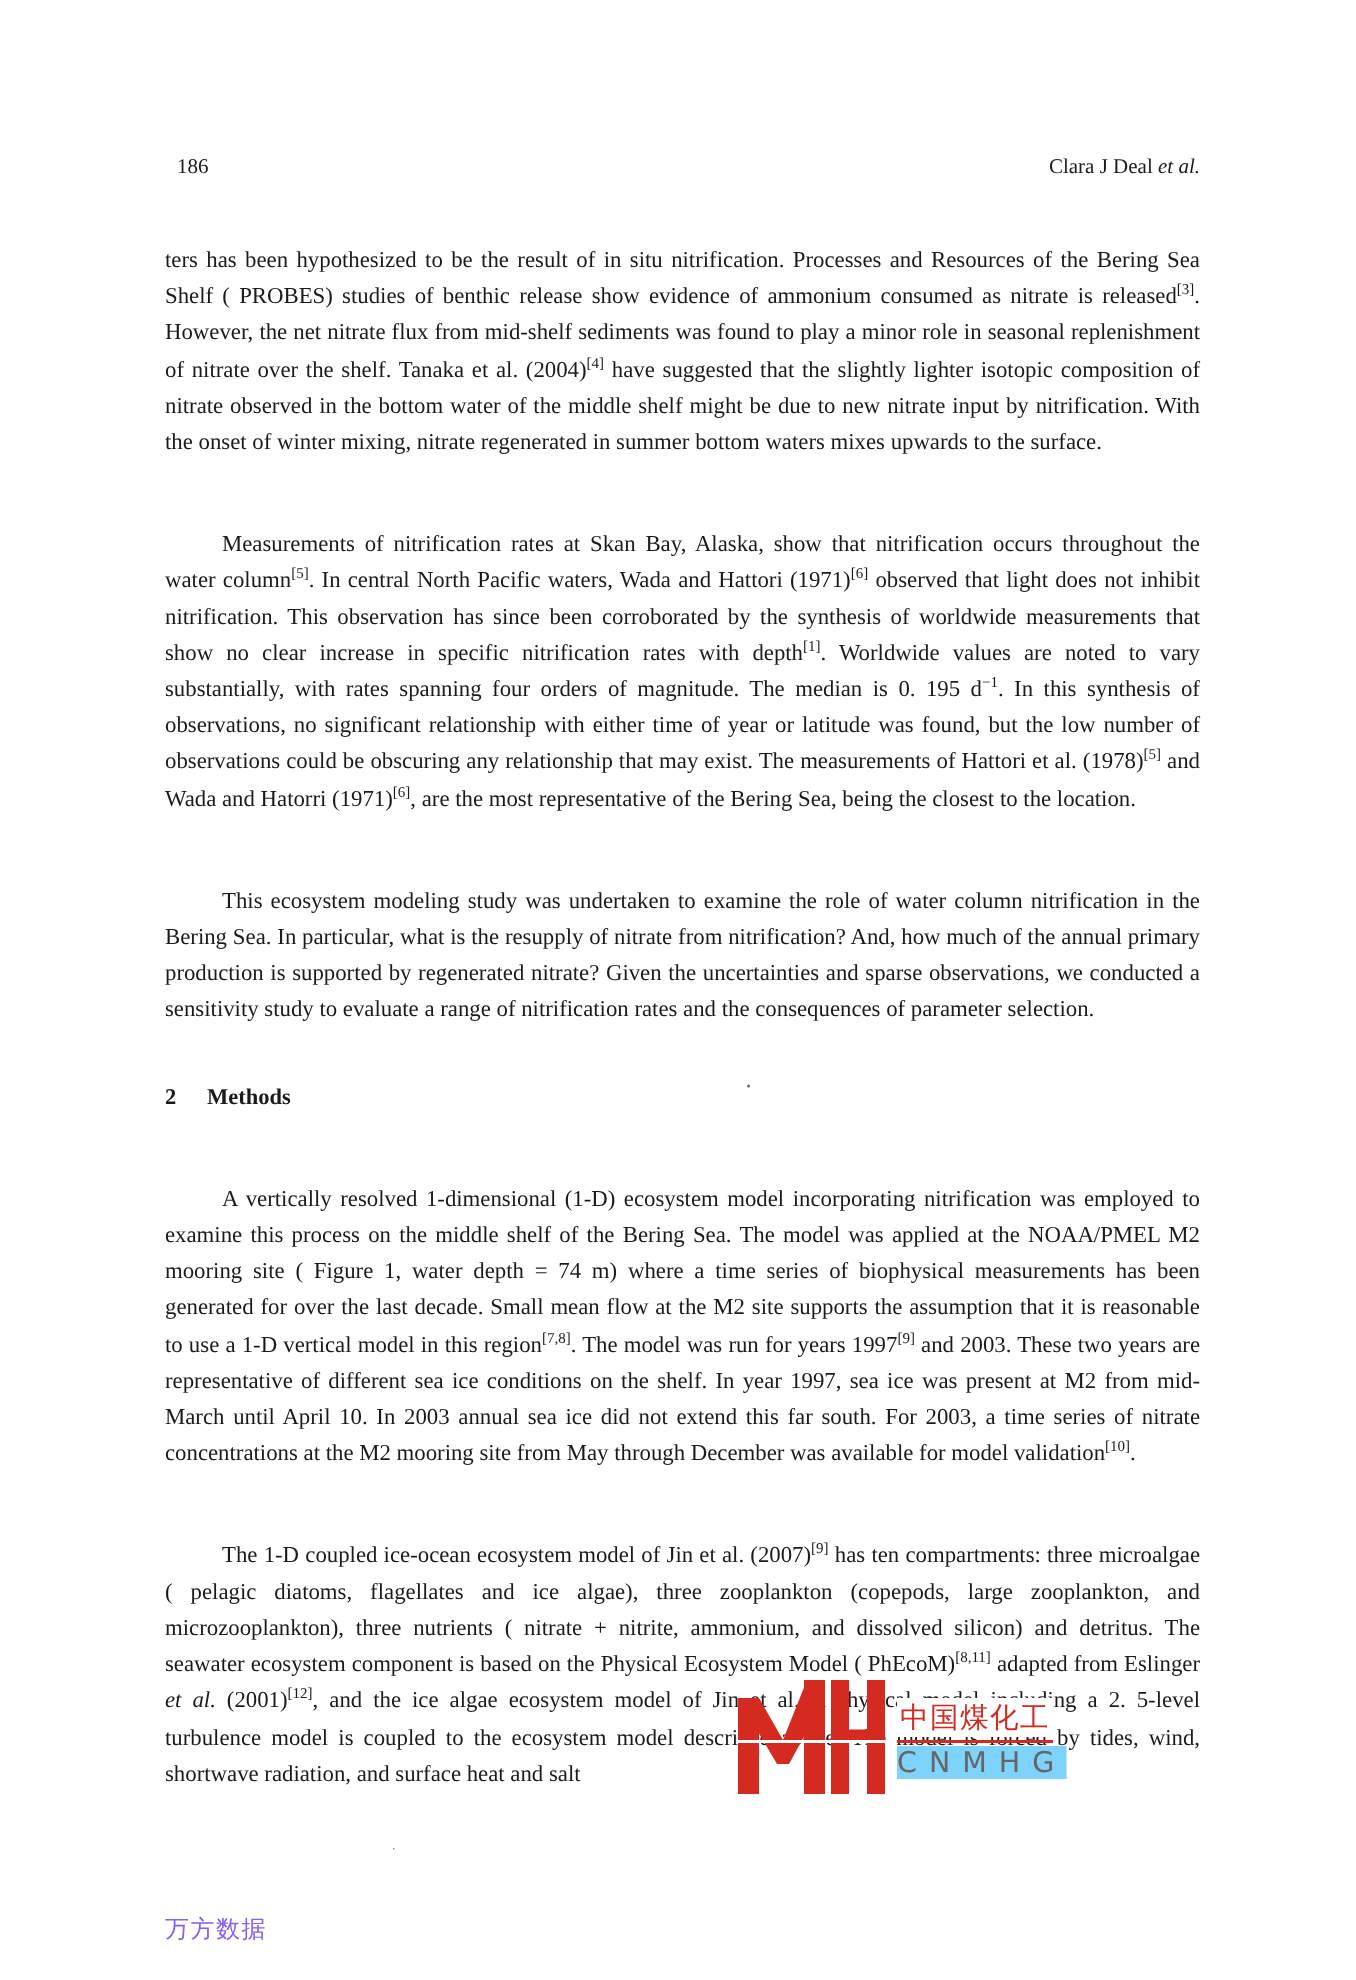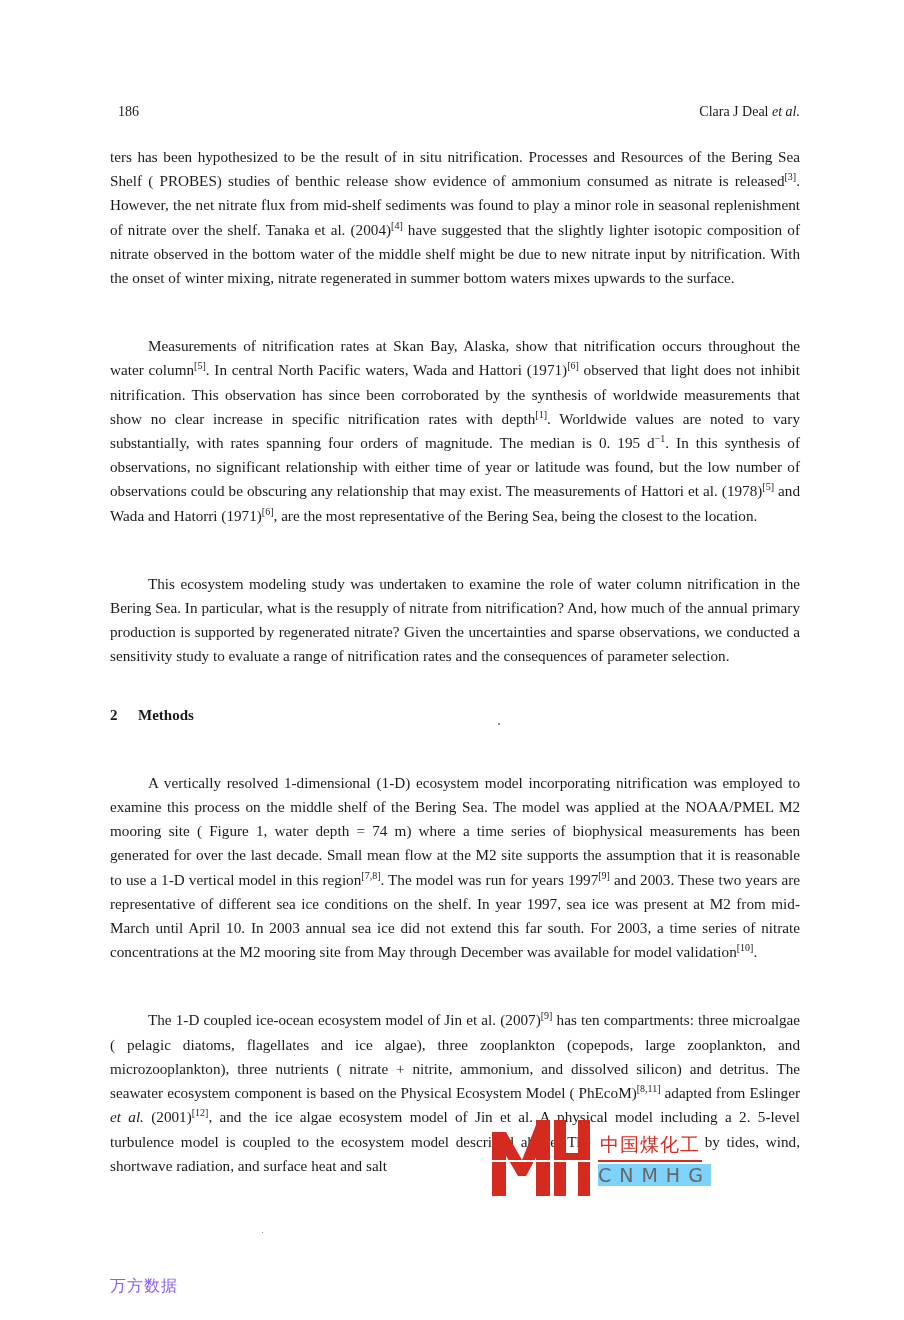--- a/index.html
+++ b/index.html
@@ -2,21 +2,21 @@
 <html><head>
 <meta charset="utf-8">
 <style>
   html, body { margin: 0; padding: 0; background: #ffffff; }
   body { width: 904px; height: 1320px; position: relative; overflow: hidden;
          font-family: "Liberation Serif", "DejaVu Serif", serif; color: #1a1a1a; }
   .header { position: absolute; top: 104px; left: 110px; width: 690px; height: 22px; font-size: 14px; }
   .page-num { position: absolute; left: 8px; top: 0; }
   .running-title { position: absolute; left: 0; right: 0; text-align: right; top: 0; }
   .running-title i { font-style: italic; }
-  .body { position: absolute; top: 145px; left: 110px; width: 690px; font-size: 15.2px; line-height: 24.2px; }
+  .body { position: absolute; top: 162px; left: 110px; width: 690px; font-size: 15.2px; line-height: 24.2px; }
   p { margin: 0; text-align: justify; }
   p.indent { text-indent: 38px; margin-top: 44px; }
   sup { font-size: 10px; vertical-align: 6px; line-height: 0; }
   .heading { font-family: "Liberation Serif", serif; font-weight: bold; font-size: 15px;
              margin: 34px 0 28px 0; }
   .heading .num { display: inline-block; width: 28px; }
   .dot { position: absolute; width: 2px; height: 2px; background: #666; border-radius: 1px; }
   .footer-mark { position: absolute; left: 90px; top: 1276px; font-family: "DejaVu Sans", sans-serif;
                  font-size: 16px; color: #8b5cf6; letter-spacing: 1px; margin-left: 20px; }
   

